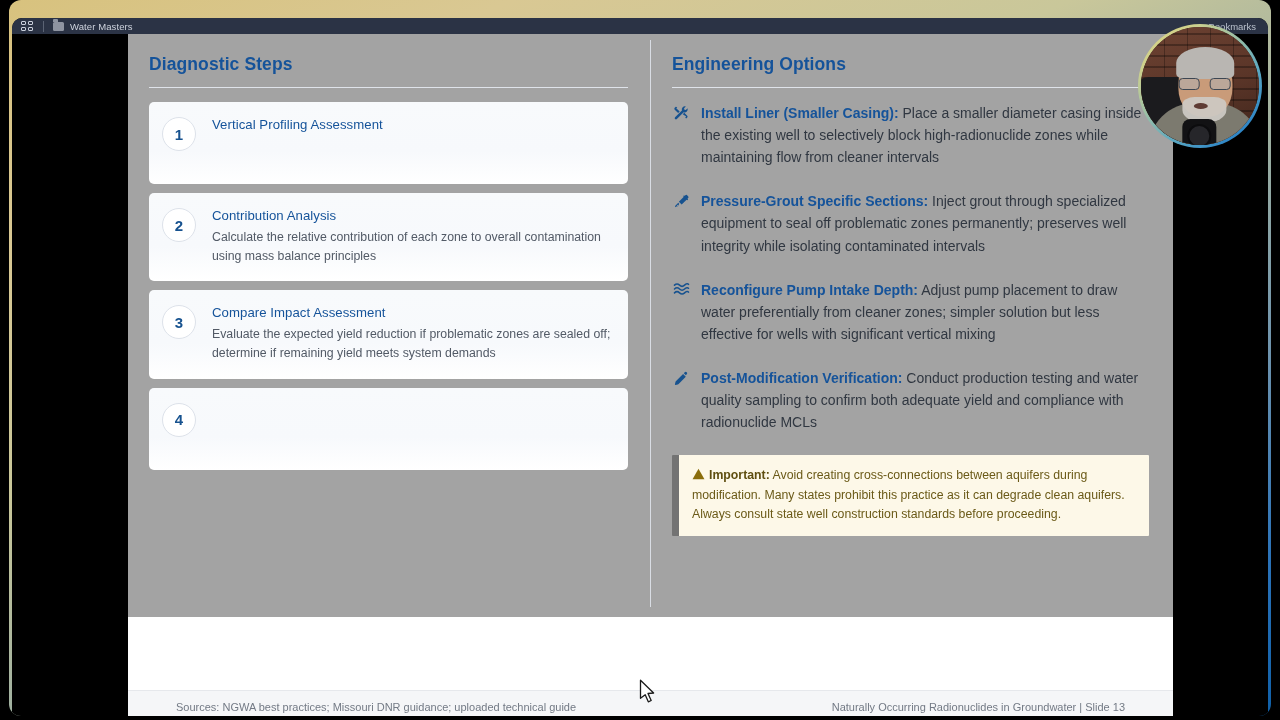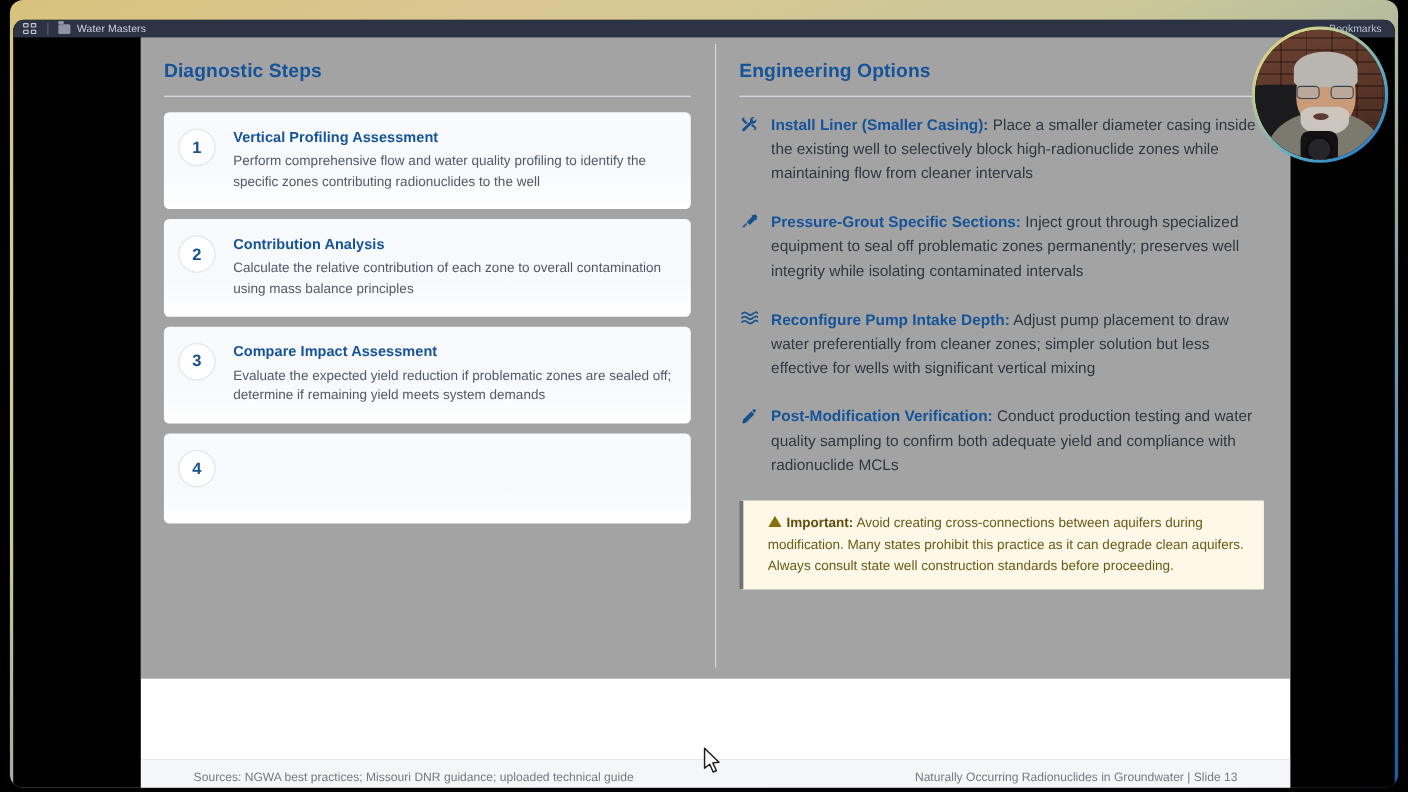--- a/index.html
+++ b/index.html
@@ -190,21 +190,21 @@
     display: flex;
     align-items: center;
     justify-content: center;
     margin-right: 16px;
     margin-top: 1px;
   }
   .step-body { flex: 1; padding-top: 1px; }
   .step-title {
     color: #15539a;
     font-size: 13.2px;
-    font-weight: bold;
+    font-weight: normal;
     margin-bottom: 5px;
     letter-spacing: .05px;
   }
   .step-text {
     color: #525a66;
     font-size: 12.3px;
     line-height: 1.52;
   }
 
   
@@ -231,22 +231,22 @@
     color: #303741;
   }
   .opt-term {
     color: #15539a;
     font-weight: bold;
   }
 
   
   #callout {
     background: #fdf8e8;
-    border-left: 4px solid #737373;
-    padding: 11px 14px 12px 22px;
+    border-left: 7px solid #737373;
+    padding: 11px 14px 12px 13px;
     margin-top: 10px;
     border-radius: 1px;
   }
   #callout-text {
     font-size: 12.3px;
     line-height: 1.55;
     color: #6b5a18;
   }
   #callout-warn-icon {
     display: inline-block;
@@ -438,21 +438,20 @@
         <div id="slide-body">
 
           <div id="col-left">
             <div class="col-heading">Diagnostic Steps</div>
             <div class="col-rule"></div>
 
             <div class="step">
               <div class="step-num">1</div>
               <div class="step-body">
                 <div class="step-title">Vertical Profiling Assessment</div>
-                <div class="step-text">Perform comprehensive flow and water quality profiling to identify the specific zones contributing radionuclides to the well</div>
               </div>
             </div>
 
             <div class="step">
               <div class="step-num">2</div>
               <div class="step-body">
                 <div class="step-title">Contribution Analysis</div>
                 <div class="step-text">Calculate the relative contribution of each zone to overall contamination using mass balance principles</div>
               </div>
             </div>

